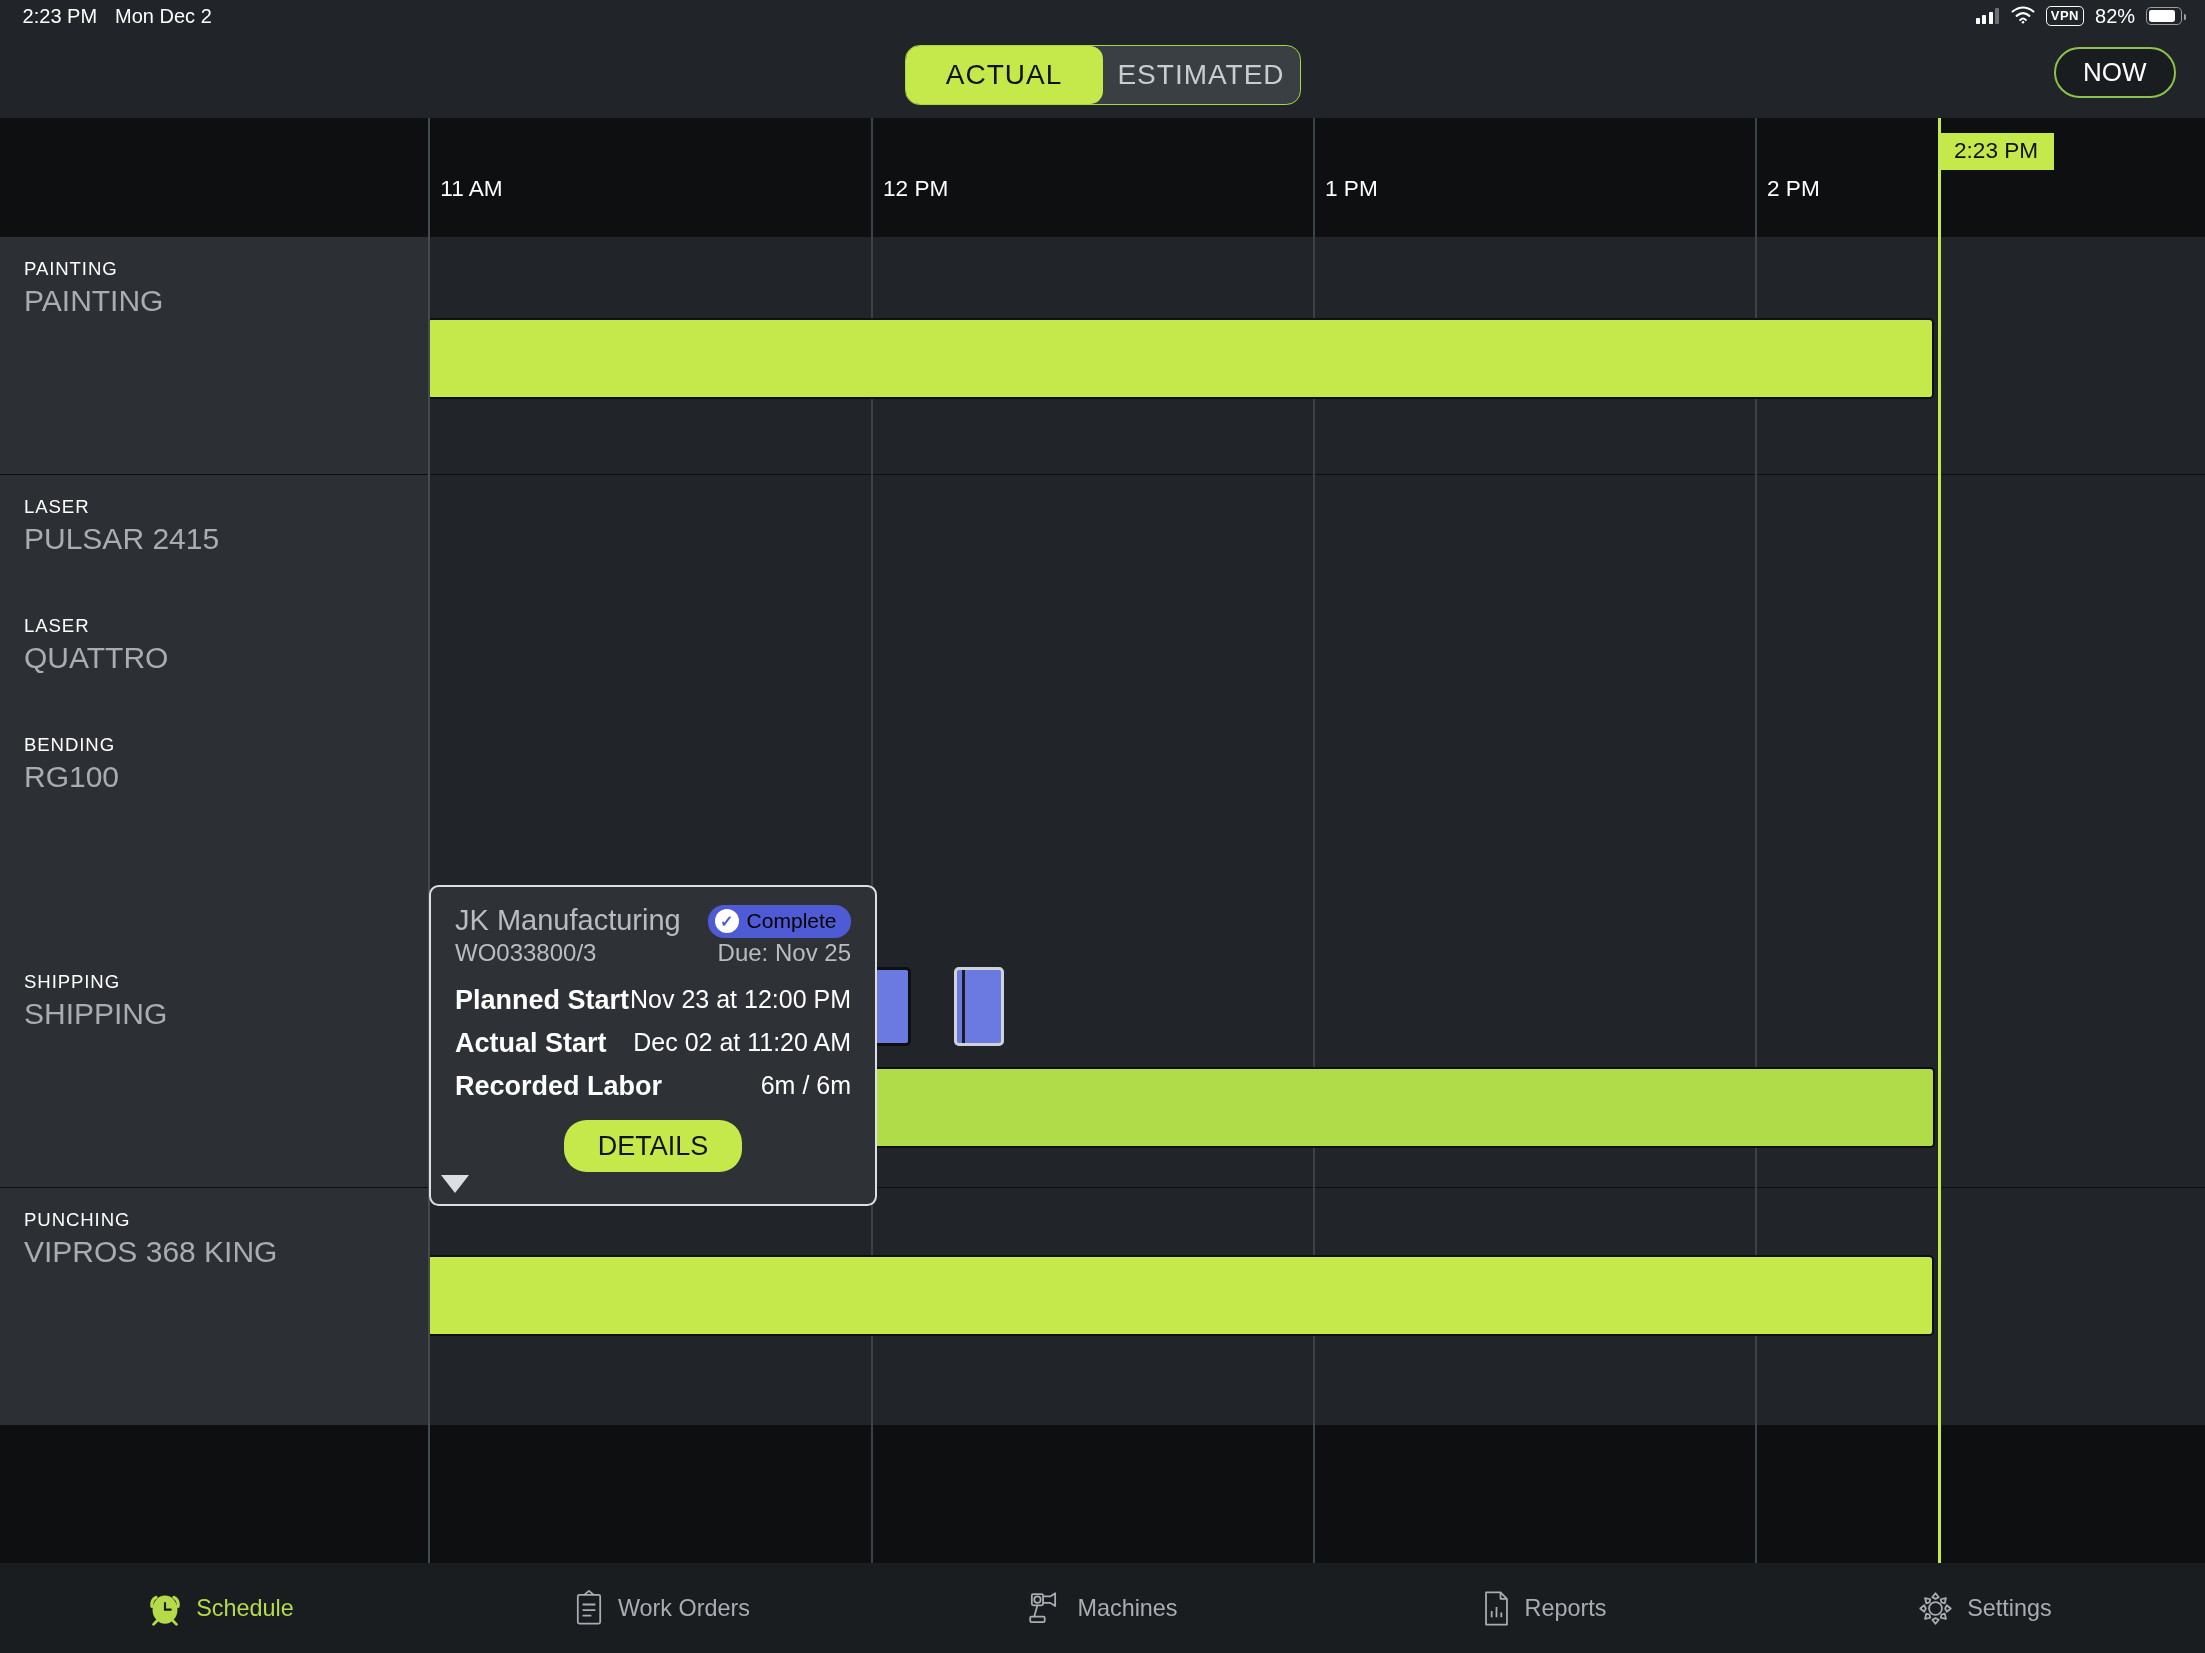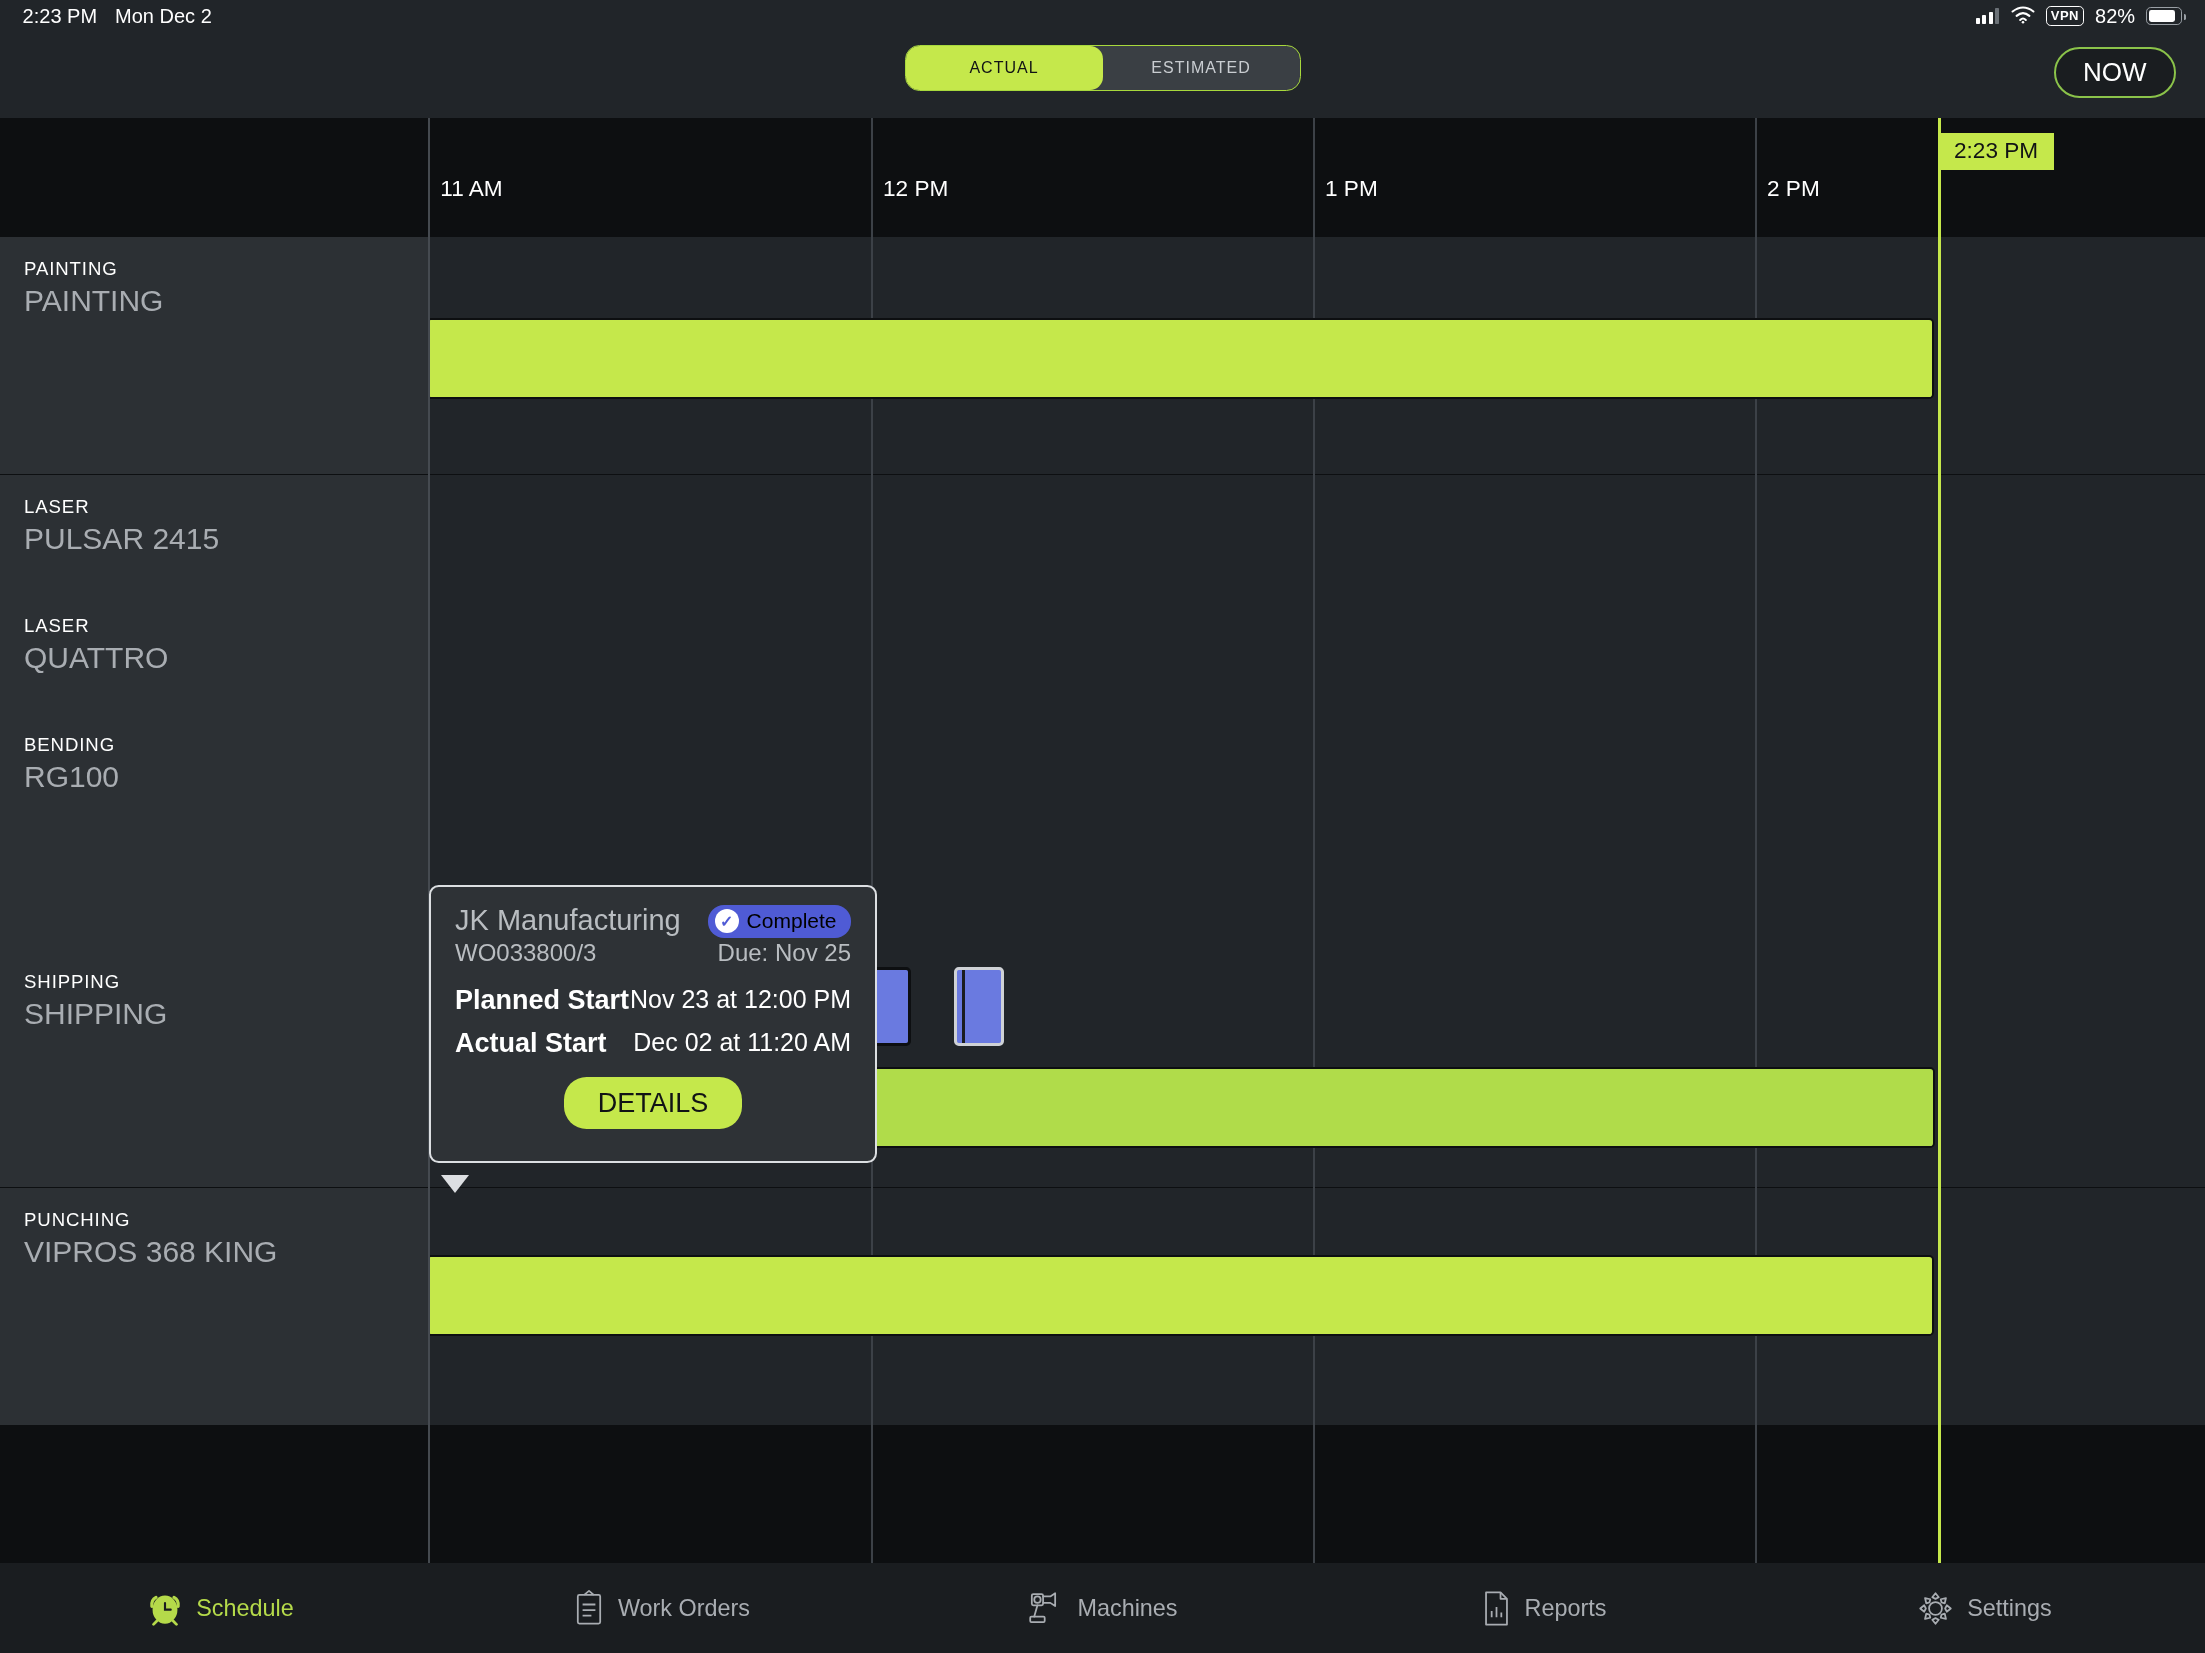--- a/index.html
+++ b/index.html
@@ -45,21 +45,21 @@
   #toolbar {
     position: absolute; top: 32px; left: 0; width: 2205px; height: 86px;
     background: #212529;
   }
   #seg-control {
     position: absolute; left: 50%; transform: translateX(-50%); top: 13px;
     display: flex; border: 1.6px solid #a8d93c; border-radius: 14.5px;
     background: #3a3f44; overflow: hidden;
   }
   .seg {
-    font-size: 16px; letter-spacing: 1px;
+    font-size: 28px; letter-spacing: 1px;
     padding: 13px 0; width: 197px; text-align: center;
     color: #c9cdd1; background: transparent; border: 0; cursor: pointer;
     font-family: "Liberation Sans", sans-serif;
   }
   .seg.active { background: #c5e84b; color: #111315; border-radius: 13px; font-weight: 400; }
   #now-button {
     position: absolute; right: 29px; top: 14.5px;
     border: 2.4px solid #8bc34a; border-radius: 27.4px;
     background: #1a1d20; color: #ffffff;
     font-size: 26px; padding: 8px 27.4px; cursor: pointer;
@@ -287,20 +287,24 @@
       <div id="pop-due">Due: Nov 25</div>
     </div>
     <div class="pop-line" style="margin-top:18px">
       <span class="k">Planned Start</span>
       <span class="v">Nov 23 at 12:00 PM</span>
     </div>
     <div class="pop-line">
       <span class="k">Actual Start</span>
       <span class="v">Dec 02 at 11:20 AM</span>
     </div>
+    <div class="pop-line">
+      <span class="k">Recorded Labor</span>
+      <span class="v">6m / 6m</span>
+    </div>
     <button id="pop-details">DETAILS</button>
   </div>
   <div id="popup-arrow"></div>
 </div>
 
 <div id="tabbar">
   <div class="tab active">
     <span>
       <svg width="36" height="36" viewBox="0 0 44 44" fill="none" stroke="#b5da4a" stroke-width="2.4" stroke-linecap="round">
         <ellipse cx="22" cy="24" rx="14" ry="16" fill="#b5da4a" stroke="#b5da4a"></ellipse>

